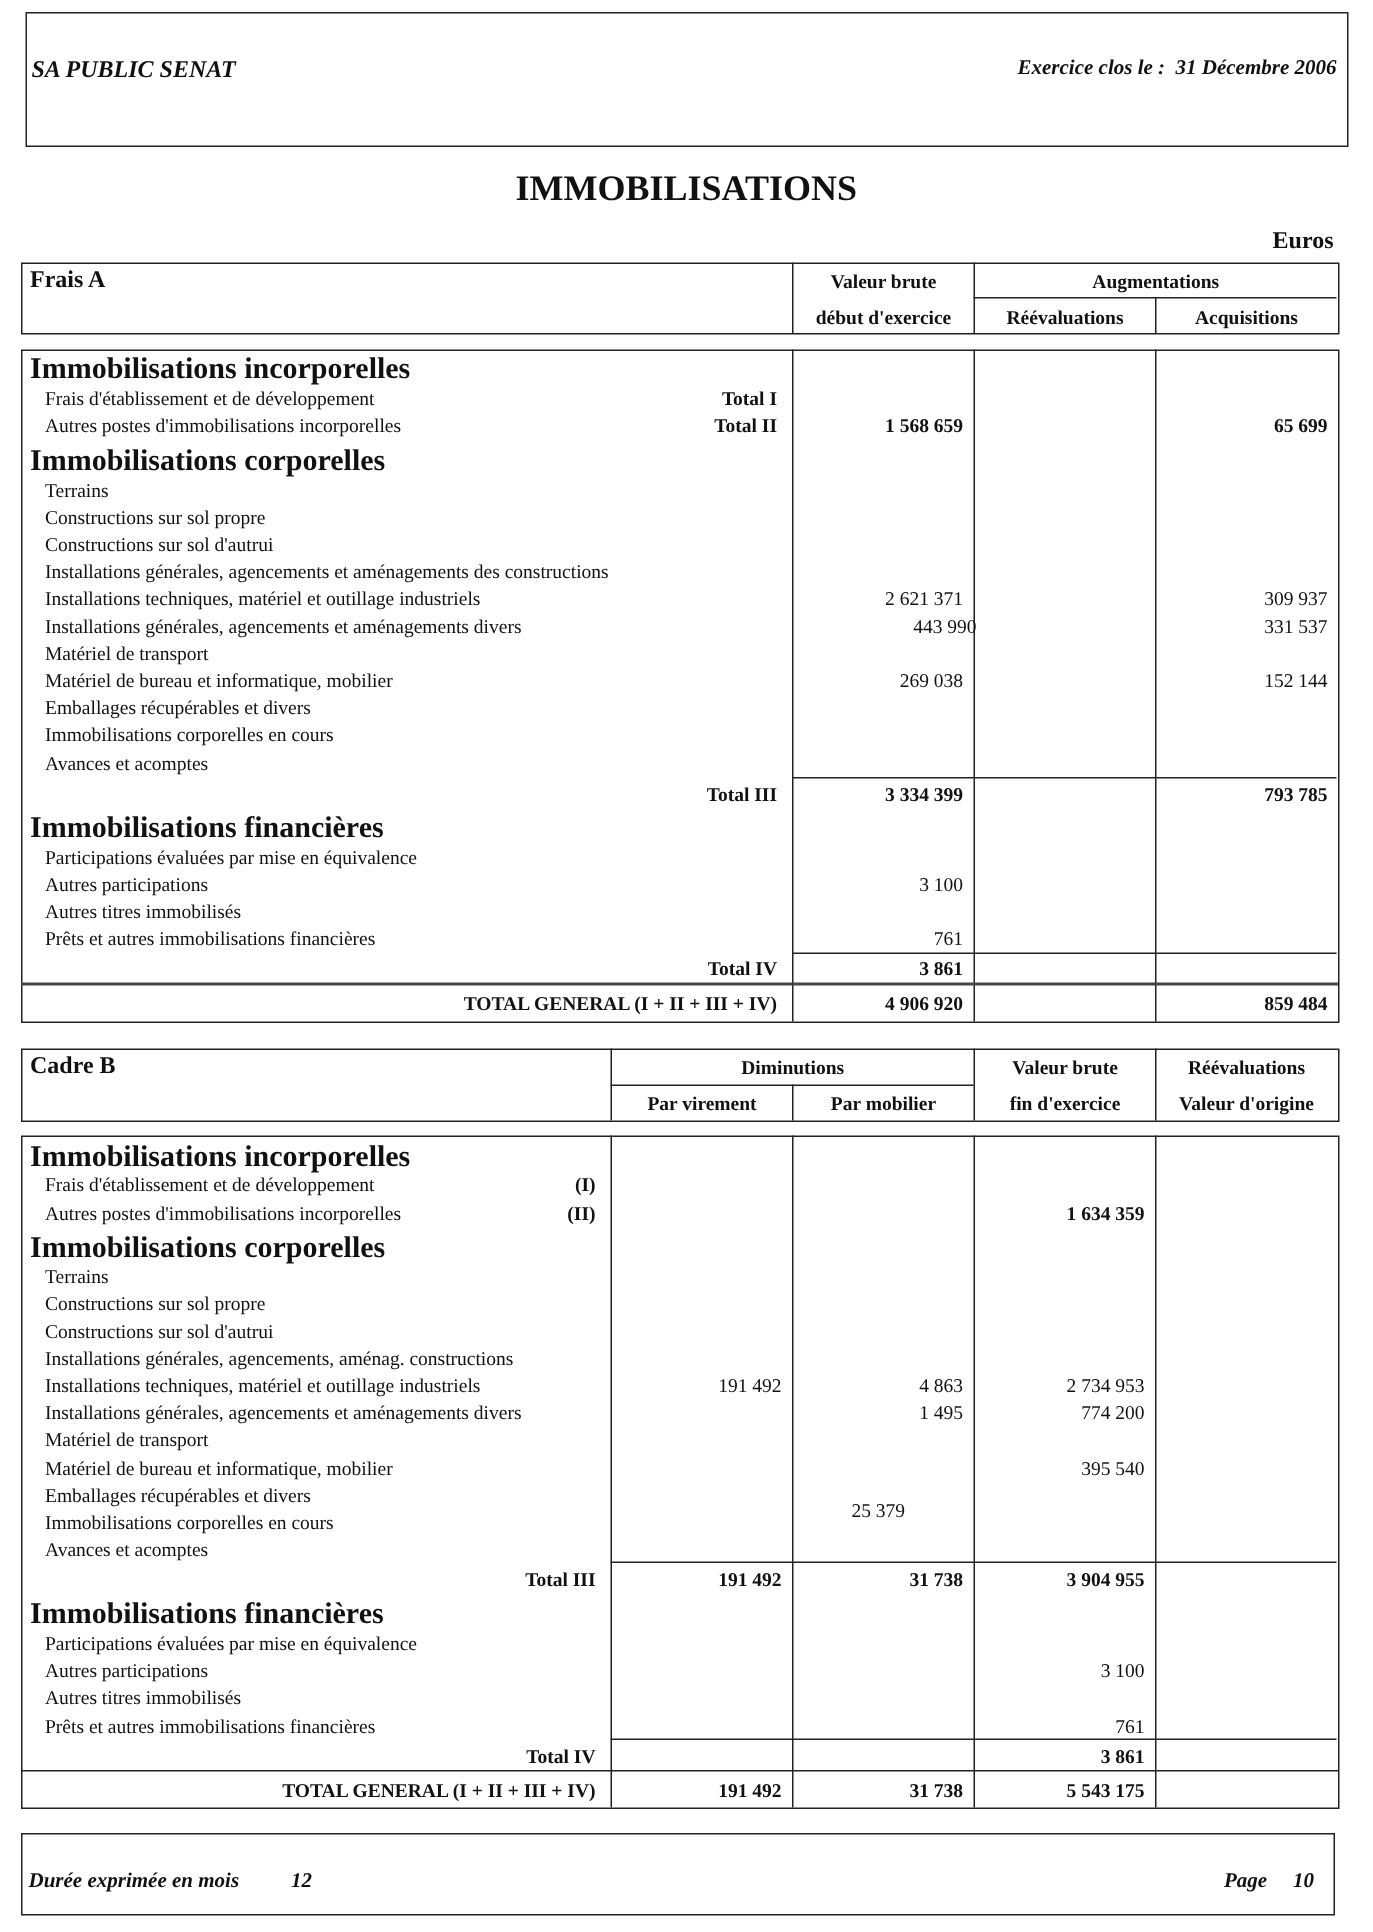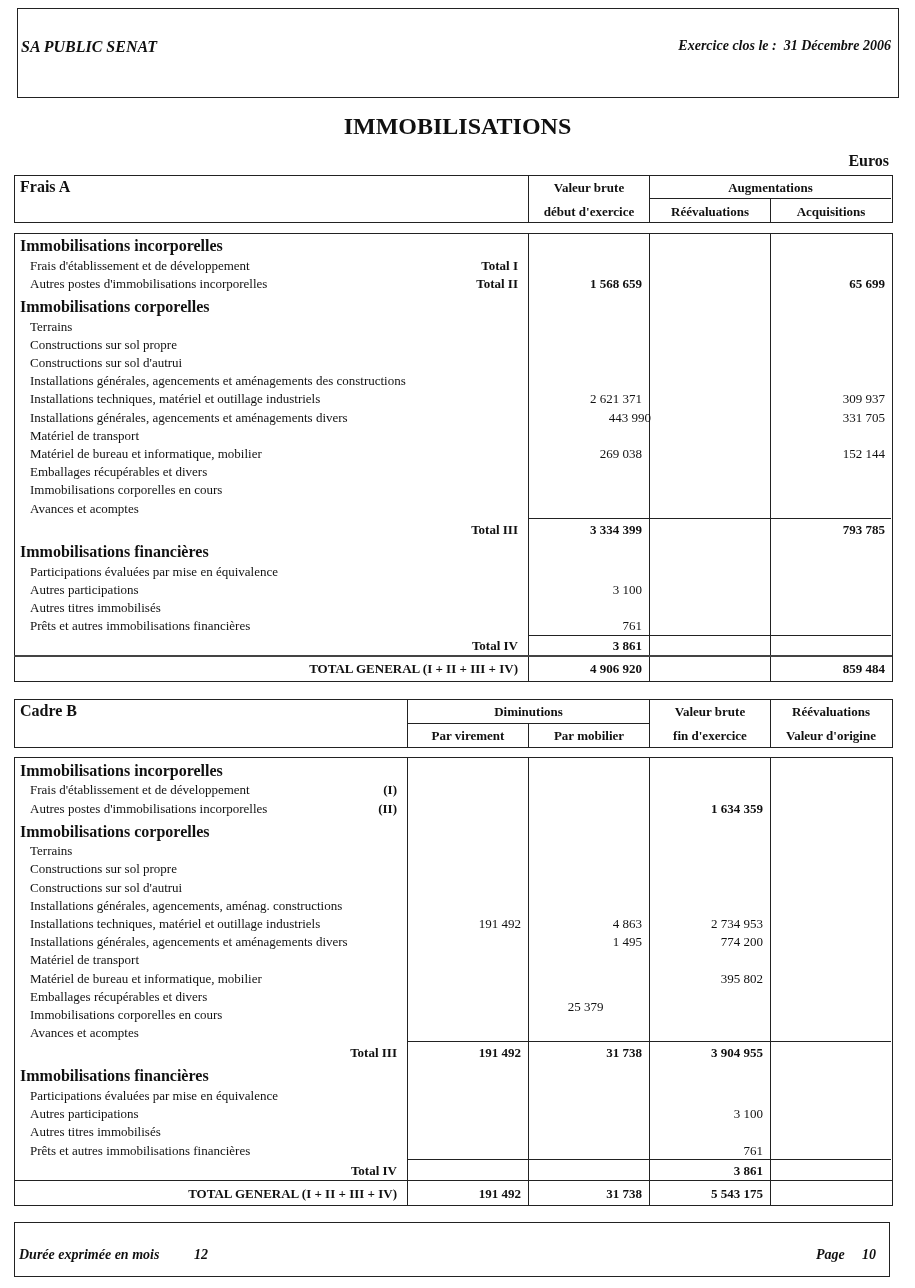--- a/index.html
+++ b/index.html
@@ -9,21 +9,21 @@
   .hdr-left{font-style:italic;font-weight:bold;font-size:16px;}
   .hdr-right{font-style:italic;font-weight:bold;font-size:14px;}
   .title{font-weight:bold;font-size:24px;left:0;width:915px;text-align:center;}
   .vl{position:absolute;width:0;border-left:1px solid #222;}
   .hl{position:absolute;height:0;border-top:1px solid #222;}
   .hl2{position:absolute;height:0;border-top:2px solid #444;}
   .cell{position:absolute;font-size:13px;line-height:16px;white-space:nowrap;}
   .r{text-align:right;}
   .c{text-align:center;}
   .b{font-weight:bold;}
-  .sec{font-weight:bold;font-size:16px;}
+  .sec{font-weight:bold;font-size:20px;}
   .colh{font-weight:bold;font-size:13px;}
   .foot{font-style:italic;font-weight:bold;font-size:14px;}
 </style>
 </head>
 <body>
 
 <div class="box" style="left:17px;top:8px;width:880px;height:88px;"></div>
 <div class="abs hdr-left" style="left:21px;top:38px;">SA PUBLIC SENAT</div>
 <div class="abs hdr-right" style="right:24px;top:38px;white-space:pre;">Exercice clos le :  31 Décembre 2006</div>
 
@@ -91,21 +91,21 @@
         <div class="cell r" style="left:771px;width:114px;top:373px;"></div>
       </div>
       <div>
         <div class="cell" style="left:30px;top:391px;">Installations techniques, matériel et outillage industriels</div>
         <div class="cell r" style="left:529px;width:113px;top:391px;">2 621 371</div>
         <div class="cell r" style="left:771px;width:114px;top:391px;">309 937</div>
       </div>
       <div>
         <div class="cell" style="left:30px;top:410px;">Installations générales, agencements et aménagements divers</div>
         <div class="cell r" style="left:538px;width:113px;top:410px;">443 990</div>
-        <div class="cell r" style="left:771px;width:114px;top:410px;">331 705</div>
+        <div class="cell r" style="left:771px;width:114px;top:410px;">331 537</div>
       </div>
       <div>
         <div class="cell" style="left:30px;top:428px;">Matériel de transport</div>
         <div class="cell r" style="left:529px;width:113px;top:428px;"></div>
         <div class="cell r" style="left:771px;width:114px;top:428px;"></div>
       </div>
       <div>
         <div class="cell" style="left:30px;top:446px;">Matériel de bureau et informatique, mobilier</div>
         <div class="cell r" style="left:529px;width:113px;top:446px;">269 038</div>
         <div class="cell r" style="left:771px;width:114px;top:446px;">152 144</div>
@@ -244,21 +244,21 @@
       <div>
         <div class="cell" style="left:30px;top:952px;">Matériel de transport</div>
         <div class="cell r" style="left:408px;width:113px;top:952px;"></div>
         <div class="cell r" style="left:529px;width:113px;top:952px;"></div>
         <div class="cell r" style="left:650px;width:113px;top:952px;"></div>
       </div>
       <div>
         <div class="cell" style="left:30px;top:971px;">Matériel de bureau et informatique, mobilier</div>
         <div class="cell r" style="left:408px;width:113px;top:971px;"></div>
         <div class="cell r" style="left:529px;width:113px;top:999px;text-align:center;">25 379</div>
-        <div class="cell r" style="left:650px;width:113px;top:971px;">395 802</div>
+        <div class="cell r" style="left:650px;width:113px;top:971px;">395 540</div>
       </div>
       <div>
         <div class="cell" style="left:30px;top:989px;">Emballages récupérables et divers</div>
         <div class="cell r" style="left:408px;width:113px;top:989px;"></div>
         <div class="cell r" style="left:529px;width:113px;top:989px;"></div>
         <div class="cell r" style="left:650px;width:113px;top:989px;"></div>
       </div>
       <div>
         <div class="cell" style="left:30px;top:1007px;">Immobilisations corporelles en cours</div>
         <div class="cell r" style="left:408px;width:113px;top:1007px;"></div>

